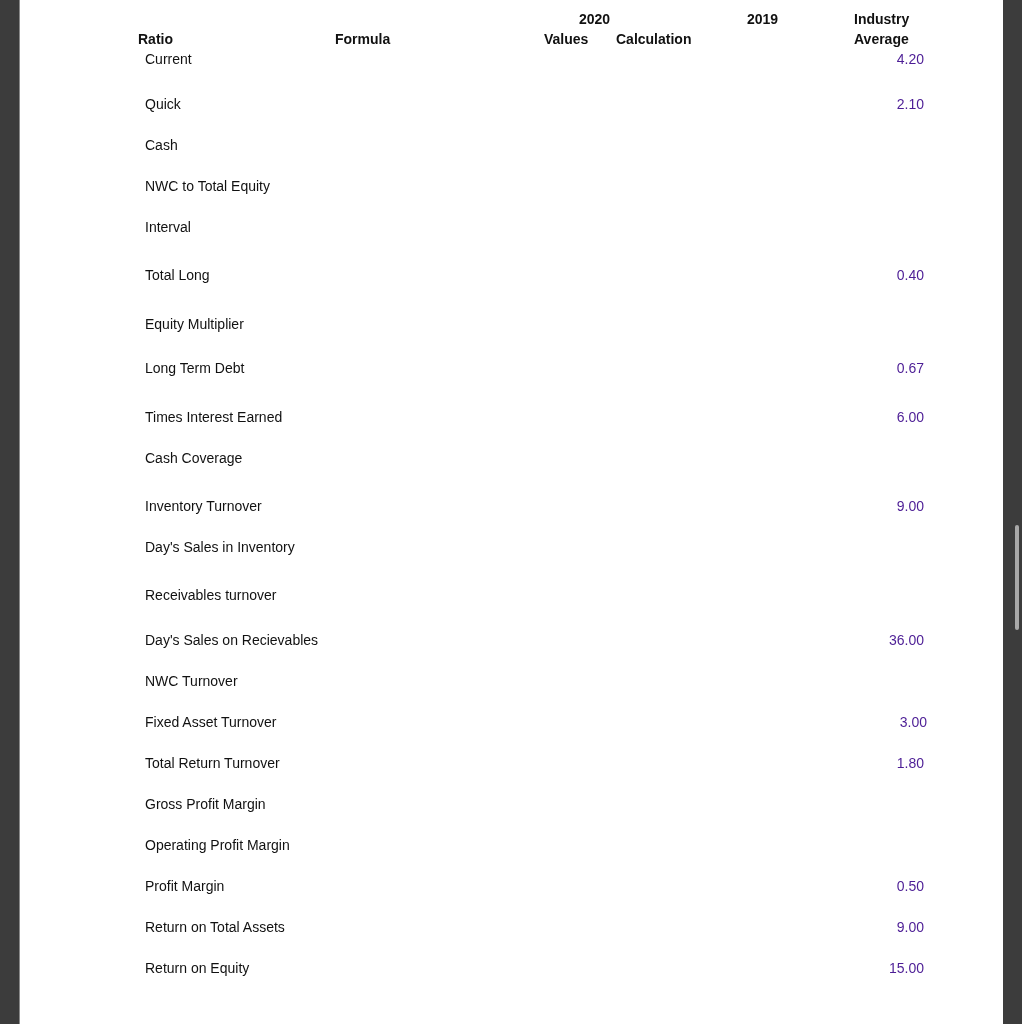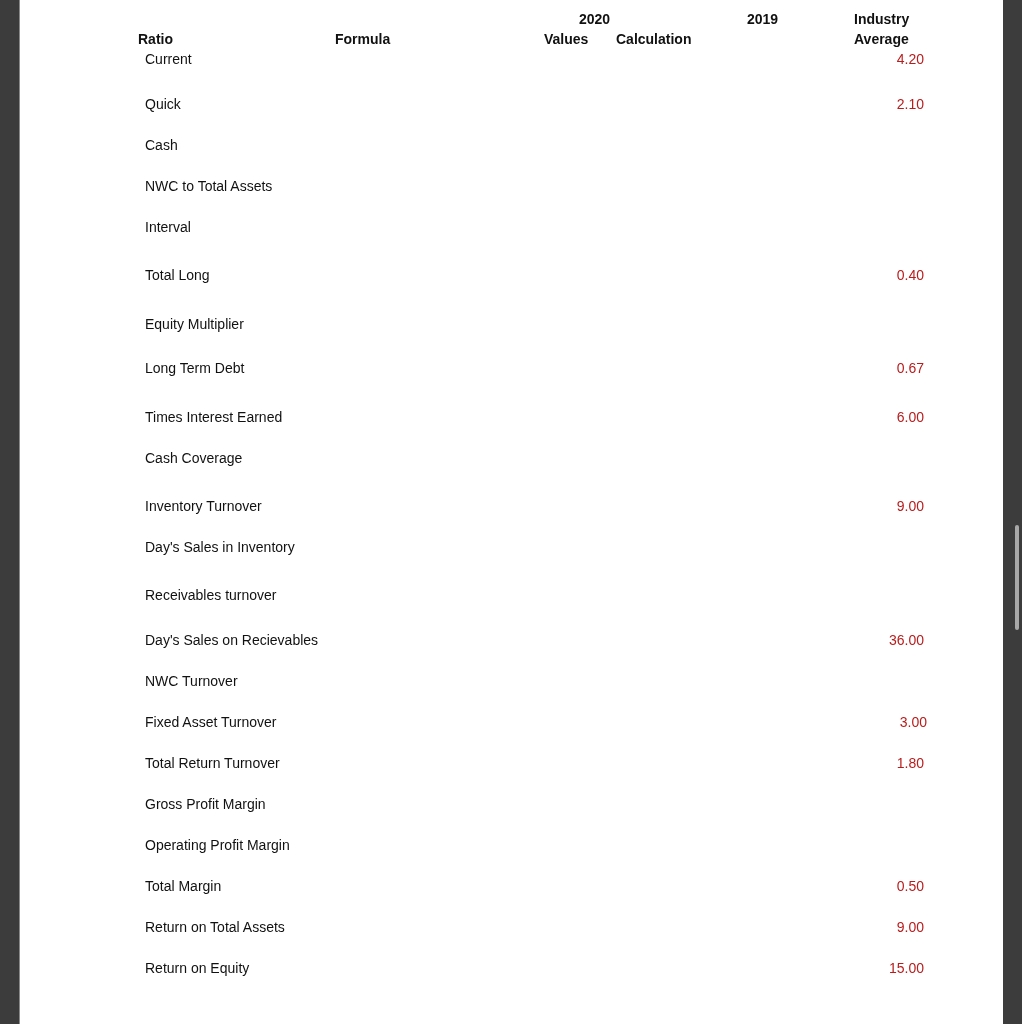--- a/index.html
+++ b/index.html
@@ -58,21 +58,21 @@
       font-size: 14px;
       color: #111;
       white-space: nowrap;
       line-height: 16px;
       margin-left: 7px;
     }
     .row-value {
       position: absolute;
       right: 99px; 
       font-size: 14px;
-      color: #b91c1c;
+      color: #4c1d95;
       white-space: nowrap;
       line-height: 16px;
       text-align: right;
     }
   </style>
 </head>
 <body>
 
 <div class="viewer">
   <div class="page">
@@ -94,21 +94,21 @@
       </div>
       <div>
         <div class="row-label" style="left:118px; top:96px;">Quick</div>
         <div class="row-value" style="right:79px; top:96px;">2.10</div>
       </div>
       <div>
         <div class="row-label" style="left:118px; top:137px;">Cash</div>
         <div class="row-value" style="right:79px; top:137px;"></div>
       </div>
       <div>
-        <div class="row-label" style="left:118px; top:178px;">NWC to Total Assets</div>
+        <div class="row-label" style="left:118px; top:178px;">NWC to Total Equity</div>
         <div class="row-value" style="right:79px; top:178px;"></div>
       </div>
       <div>
         <div class="row-label" style="left:118px; top:219px;">Interval</div>
         <div class="row-value" style="right:79px; top:219px;"></div>
       </div>
       <div>
         <div class="row-label" style="left:118px; top:267px;">Total Long</div>
         <div class="row-value" style="right:79px; top:267px;">0.40</div>
       </div>
@@ -158,21 +158,21 @@
       </div>
       <div>
         <div class="row-label" style="left:118px; top:796px;">Gross Profit Margin</div>
         <div class="row-value" style="right:79px; top:796px;"></div>
       </div>
       <div>
         <div class="row-label" style="left:118px; top:837px;">Operating Profit Margin</div>
         <div class="row-value" style="right:79px; top:837px;"></div>
       </div>
       <div>
-        <div class="row-label" style="left:118px; top:878px;">Total Margin</div>
+        <div class="row-label" style="left:118px; top:878px;">Profit Margin</div>
         <div class="row-value" style="right:79px; top:878px;">0.50</div>
       </div>
       <div>
         <div class="row-label" style="left:118px; top:919px;">Return on Total Assets</div>
         <div class="row-value" style="right:79px; top:919px;">9.00</div>
       </div>
       <div>
         <div class="row-label" style="left:118px; top:960px;">Return on Equity</div>
         <div class="row-value" style="right:79px; top:960px;">15.00</div>
       </div>

